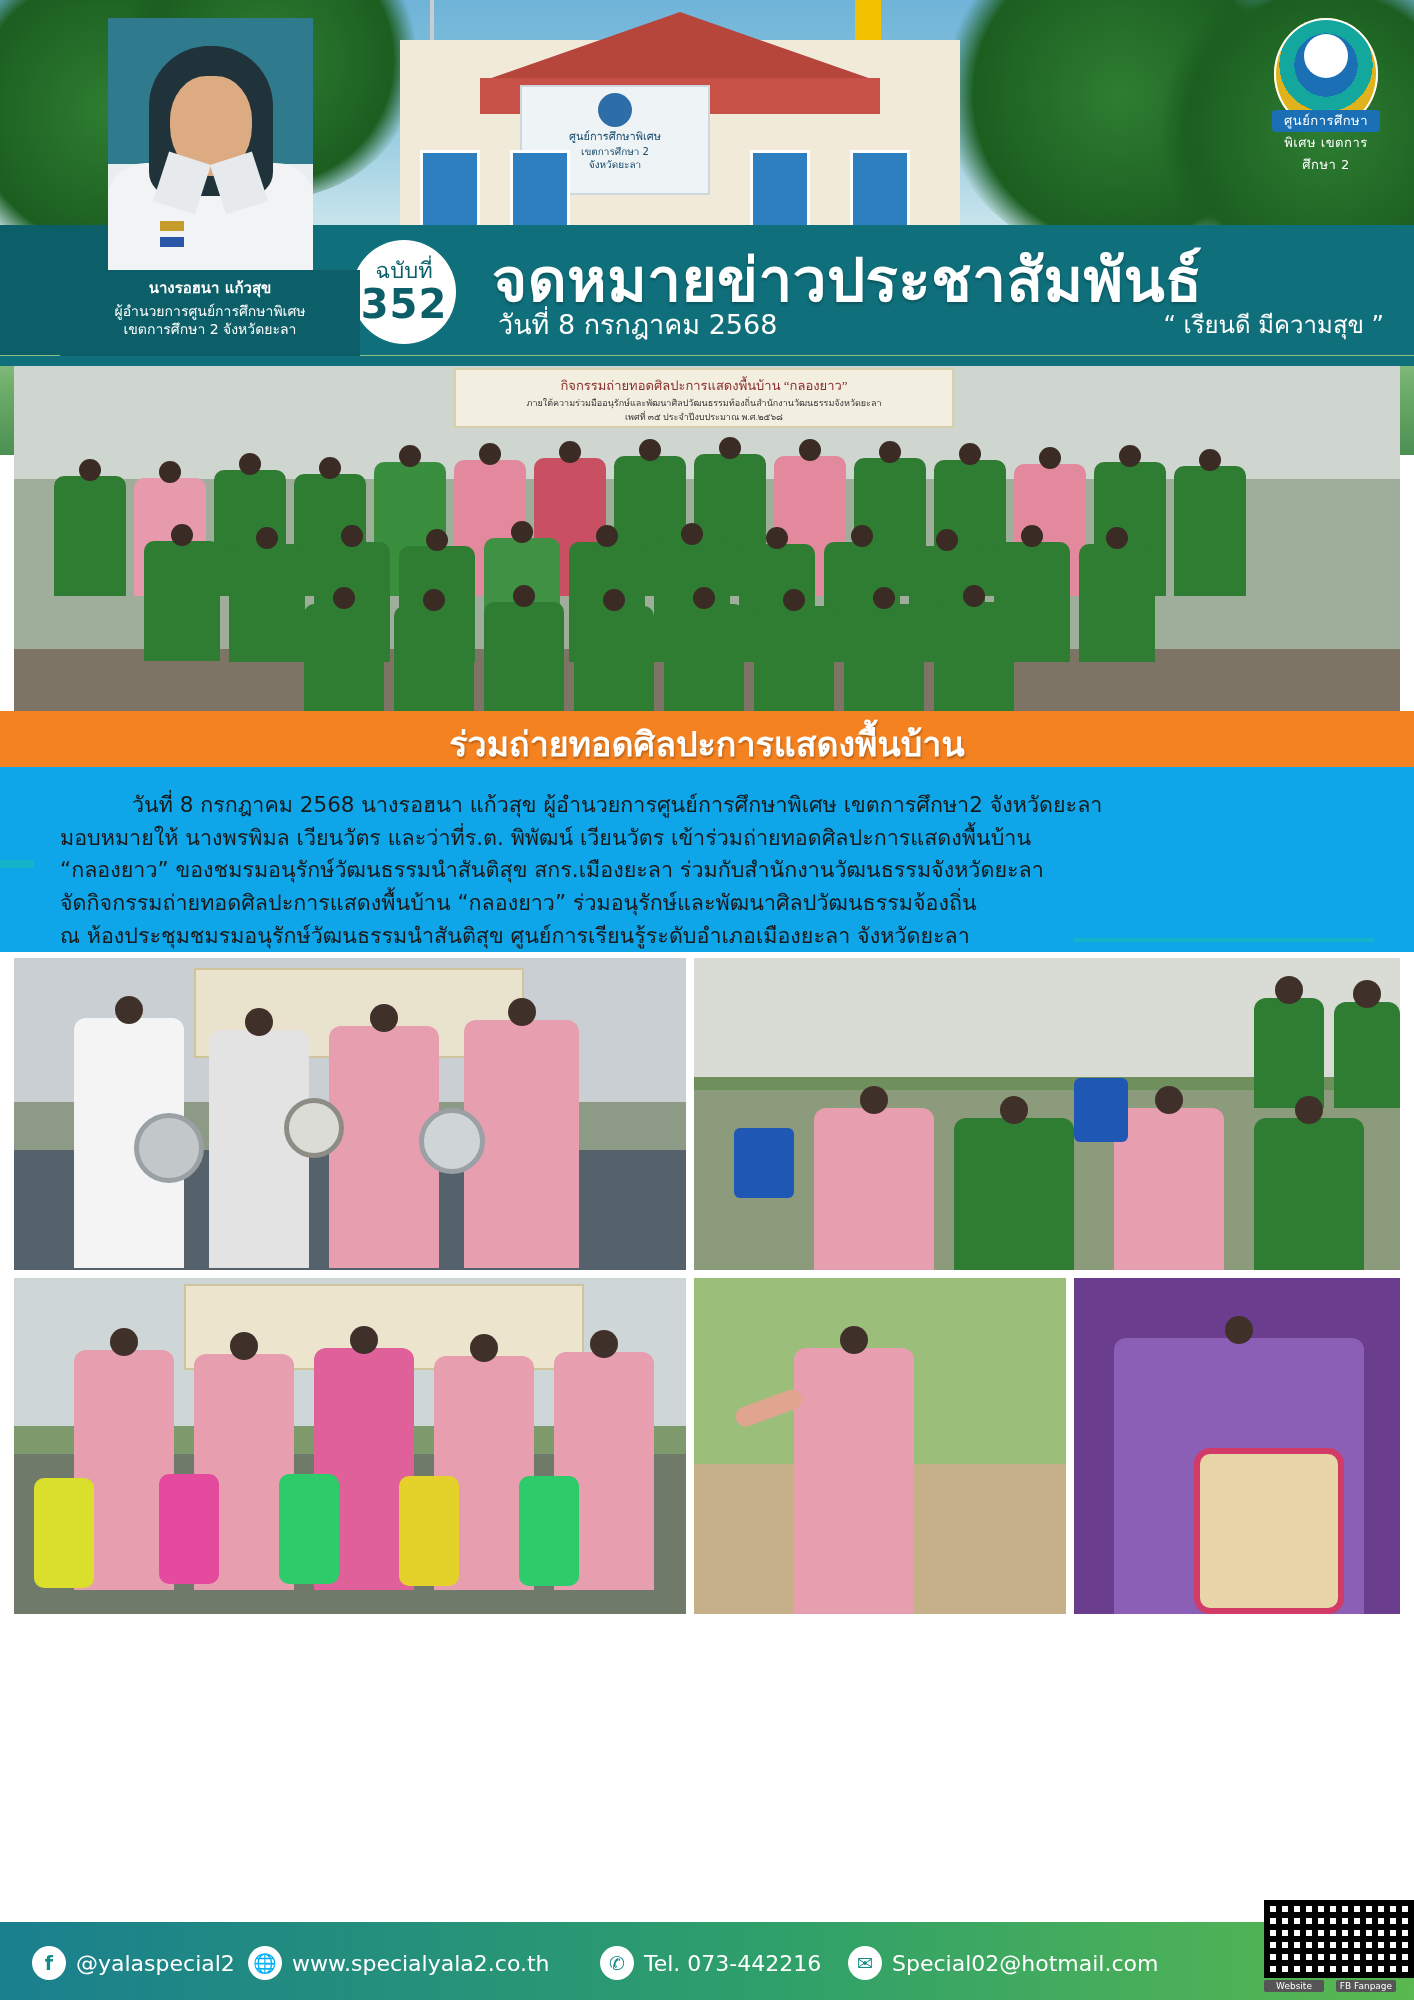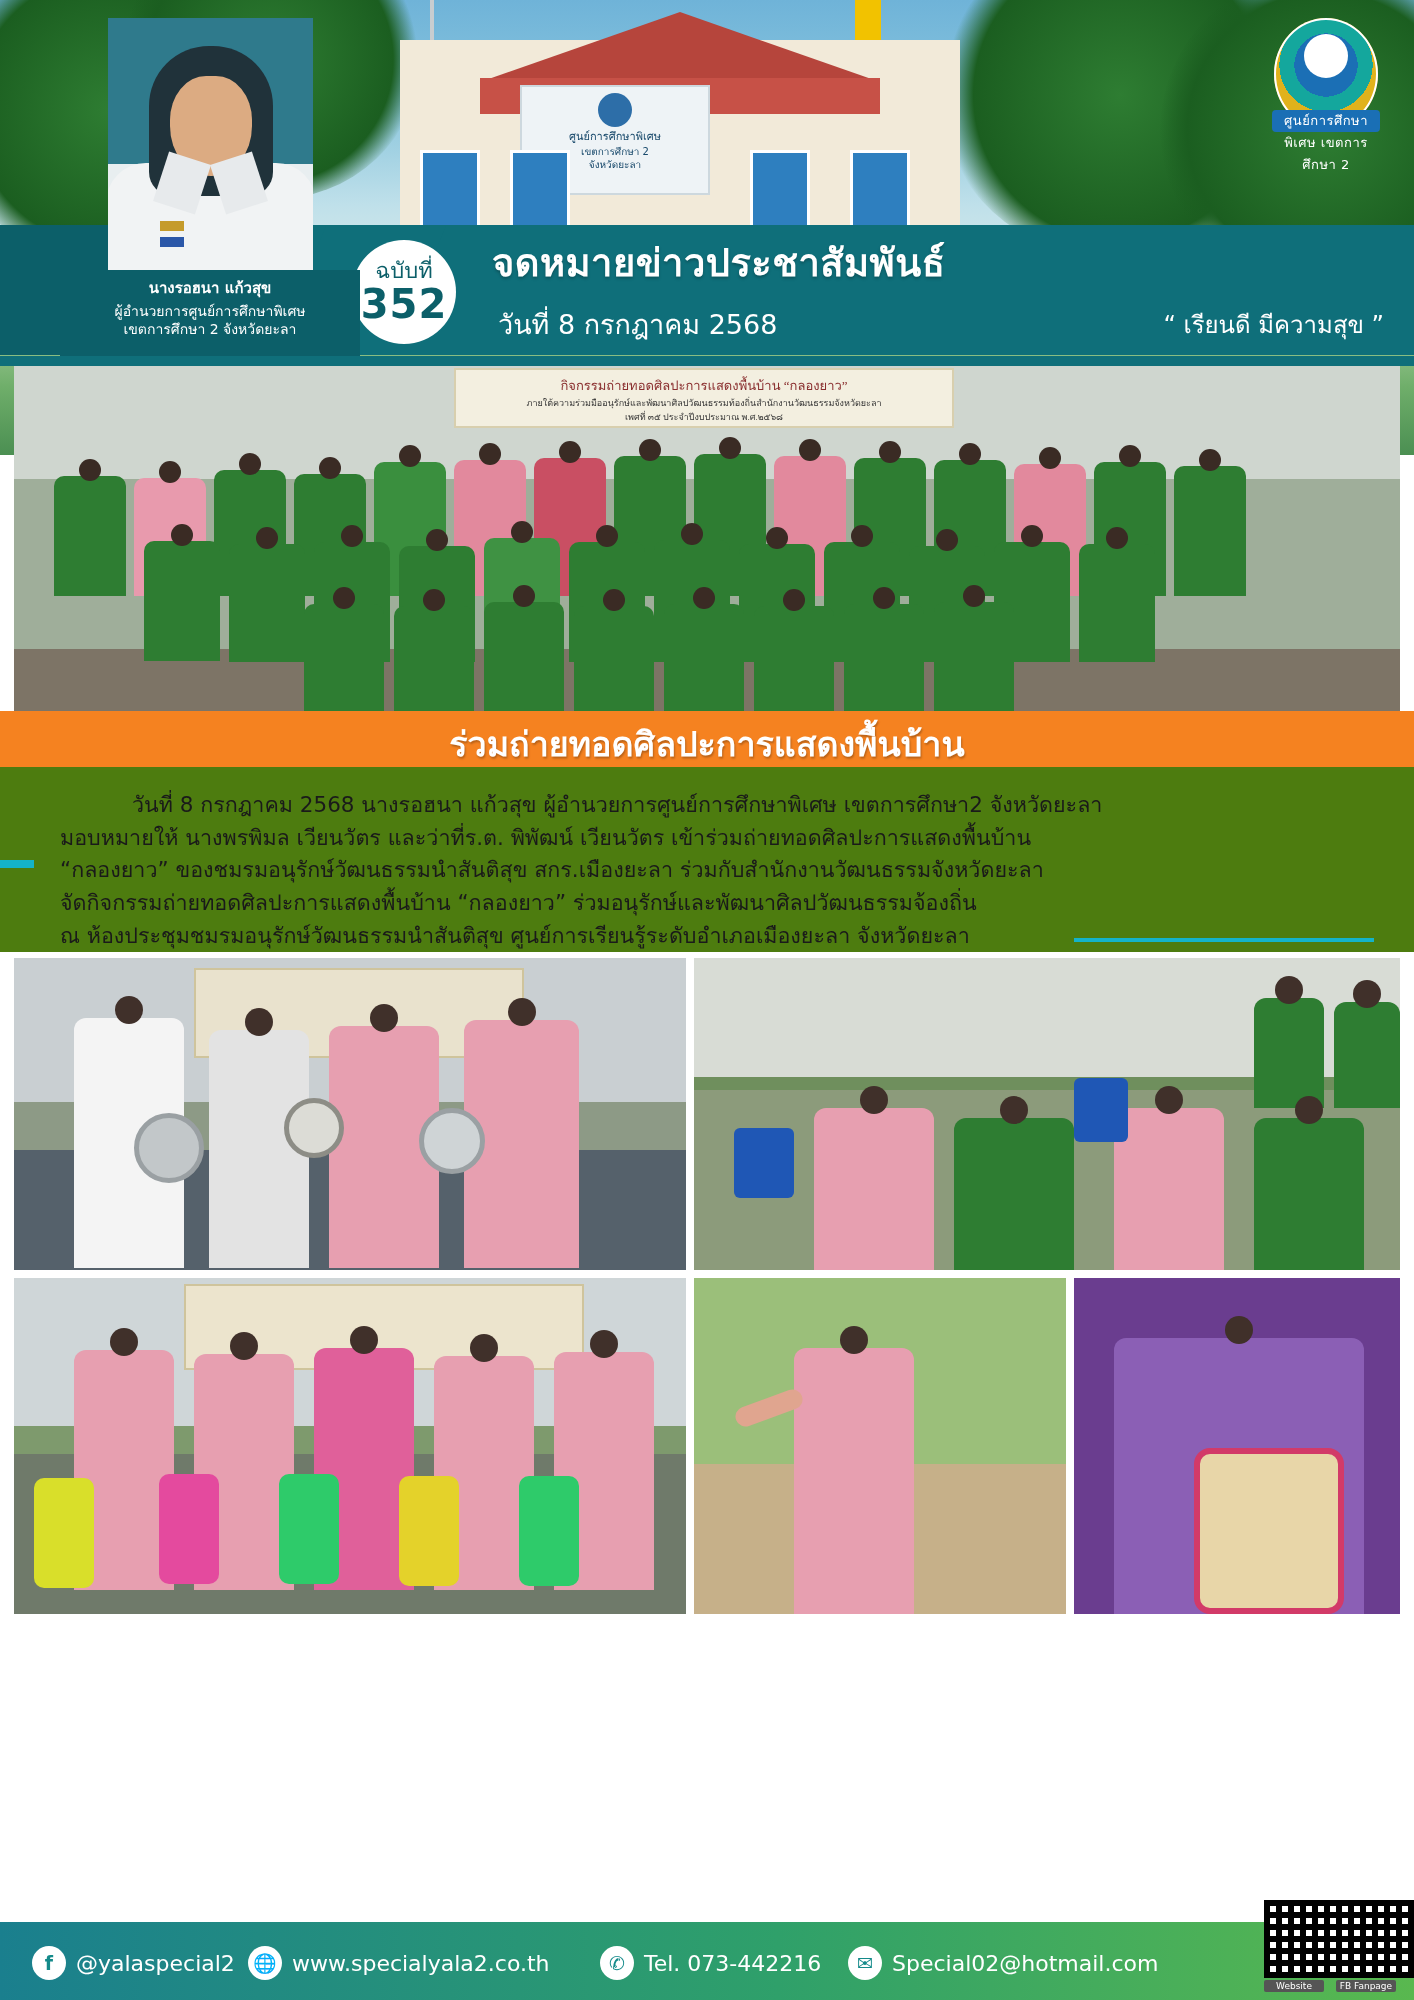--- a/index.html
+++ b/index.html
@@ -99,21 +99,21 @@
   .issue-badge {
     position: absolute; left: 352px; top: 240px; width: 104px; height: 104px;
     border-radius: 50%; background: #ffffff; color: #0c5f69;
     display: flex; flex-direction: column; align-items: center; justify-content: center;
     line-height: 1.05;
   }
   .issue-badge .lab { font-size: 22px; }
   .issue-badge .num { font-size: 40px; font-weight: bold; letter-spacing: 1px; }
   .headline {
     position: absolute; left: 492px; top: 232px; color: #ffffff;
-    font-size: 38px; font-weight: bold; letter-spacing: .5px;
+    font-size: 60px; font-weight: bold; letter-spacing: .5px;
     text-shadow: 0 2px 3px rgba(0,0,0,.25);
   }
   .subdate {
     position: absolute; left: 498px; top: 303px; color: #ffffff; font-size: 27px;
   }
   .motto {
     position: absolute; right: 30px; top: 305px; color: #ffffff; font-size: 24px;
   }
 
   
@@ -184,21 +184,21 @@
   }
   .orange-strip .txt {
     position: absolute; left: 0; right: 0; top: 6px; text-align: center;
     color: #ffffff; font-size: 34px; font-weight: bold;
     text-shadow: 1px 2px 2px rgba(0,0,0,.25);
   }
 
   
   .body-block {
     position: absolute; left: 0; top: 767px; width: 1414px; height: 185px;
-    background: #4d7c0f;
+    background: #0ea5e9;
   }
   .body-block p {
     position: relative; margin: 0 60px; font-size: 21.5px; line-height: 1.52;
     color: #1a1a1a; text-align: left;
   }
   .body-block p.first { padding-top: 22px; text-indent: 72px; }
   .accent-left {
     position: absolute; left: 0; top: 860px; width: 34px; height: 8px; background: #14b3c9;
   }
   .accent-right {

